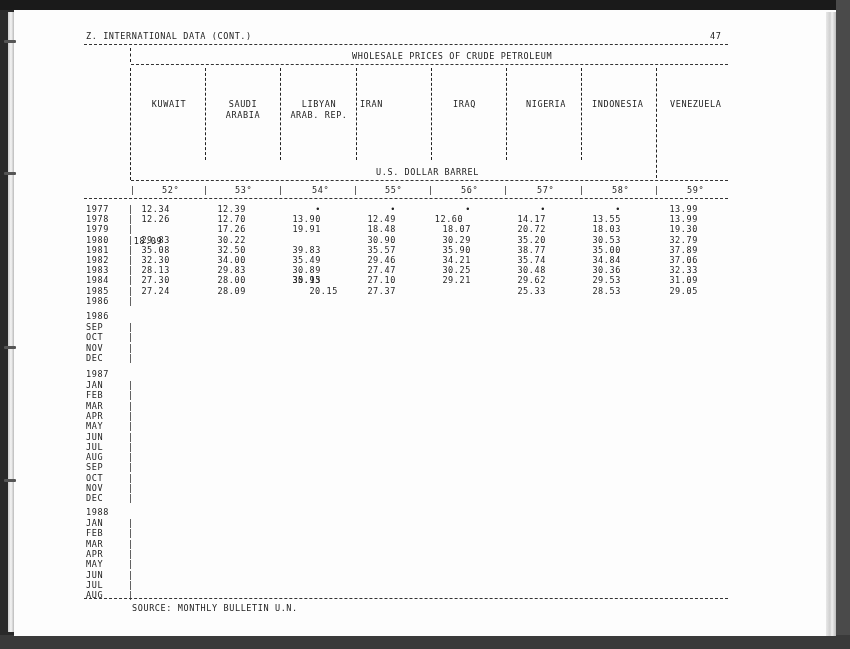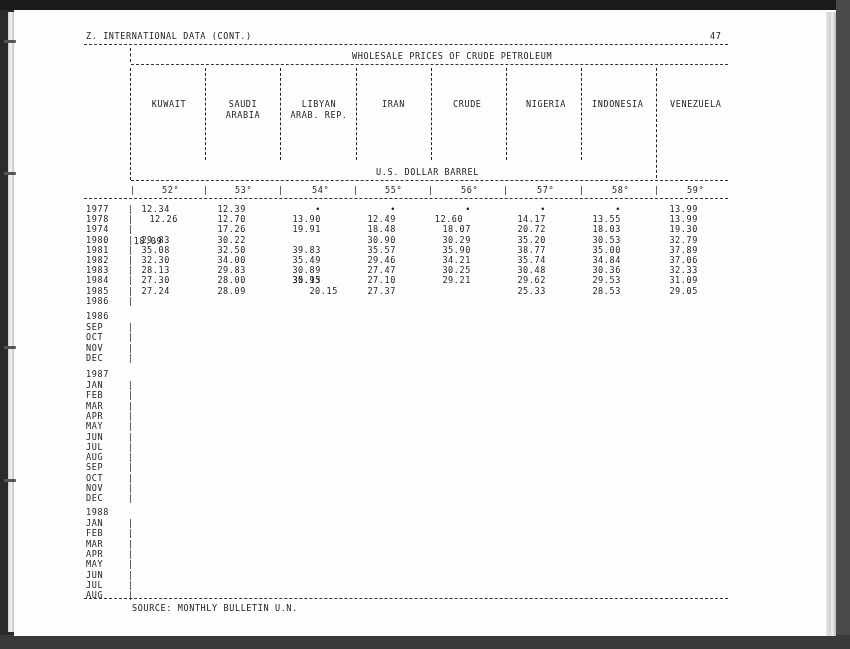--- a/index.html
+++ b/index.html
@@ -62,22 +62,22 @@
   <div class="vbar" style="left:431px;top:68px;height:92px"></div>
   <div class="vbar" style="left:506px;top:68px;height:92px"></div>
   <div class="vbar" style="left:581px;top:68px;height:92px"></div>
   <div class="vbar" style="left:656px;top:68px;height:110px"></div>
 
   <div class="t hdr" style="left:134px;top:99px;width:70px">KUWAIT</div>
   <div class="t hdr" style="left:208px;top:99px;width:70px">SAUDI</div>
   <div class="t hdr" style="left:208px;top:110px;width:70px">ARABIA</div>
   <div class="t hdr" style="left:283px;top:99px;width:72px">LIBYAN</div>
   <div class="t hdr" style="left:283px;top:110px;width:72px">ARAB. REP.</div>
-  <div class="t" style="left:382px;top:99px">IRAN</div>
-  <div class="t" style="left:453px;top:99px">CRUDE</div>
+  <div class="t" style="left:360px;top:99px">IRAN</div>
+  <div class="t" style="left:453px;top:99px">IRAQ</div>
   <div class="t" style="left:526px;top:99px">NIGERIA</div>
   <div class="t" style="left:592px;top:99px">INDONESIA</div>
   <div class="t" style="left:670px;top:99px">VENEZUELA</div>
 
   <div class="t" style="left:376px;top:167px">U.S. DOLLAR BARREL</div>
   <div class="dash" style="left:131px;top:180px;width:597px"></div>
 
   <div class="t" style="left:130px;top:185px">|</div>
   <div class="t" style="left:162px;top:185px">52°</div>
   <div class="t" style="left:203px;top:185px">|</div>
@@ -102,29 +102,29 @@
       <div class="t num" style="left: 126px; top: 204px;">12.34</div>
       <div class="t num" style="left: 202px; top: 204px;">12.39</div>
       <div class="t num" style="left: 277px; top: 204px;">•</div>
       <div class="t num" style="left: 352px; top: 204px;">•</div>
       <div class="t num" style="left: 427px; top: 204px;">•</div>
       <div class="t num" style="left: 502px; top: 204px;">•</div>
       <div class="t num" style="left: 577px; top: 204px;">•</div>
       <div class="t num" style="left: 654px; top: 204px;">13.99</div>
       <div class="t" style="left: 86px; top: 214.2px;">1978</div>
       <div class="t" style="left: 128px; top: 214.2px;">|</div>
-      <div class="t num" style="left: 134px; top: 214.2px;">12.26</div>
+      <div class="t num" style="left: 126px; top: 214.2px;">12.26</div>
       <div class="t num" style="left: 202px; top: 214.2px;">12.70</div>
       <div class="t num" style="left: 277px; top: 214.2px;">13.90</div>
       <div class="t num" style="left: 352px; top: 214.2px;">12.49</div>
       <div class="t num" style="left: 427px; top: 214.2px; text-align: center;">12.60</div>
       <div class="t num" style="left: 502px; top: 214.2px;">14.17</div>
       <div class="t num" style="left: 577px; top: 214.2px;">13.55</div>
       <div class="t num" style="left: 654px; top: 214.2px;">13.99</div>
-      <div class="t" style="left: 86px; top: 224.4px;">1974</div>
+      <div class="t" style="left: 86px; top: 224.4px;">1979</div>
       <div class="t" style="left: 128px; top: 224.4px;">|</div>
       <div class="t num" style="left: 126px; top: 236px; text-align: center;">18.09</div>
       <div class="t num" style="left: 202px; top: 224.4px;">17.26</div>
       <div class="t num" style="left: 277px; top: 224.4px;">19.91</div>
       <div class="t num" style="left: 352px; top: 224.4px;">18.48</div>
       <div class="t num" style="left: 427px; top: 224.4px;">18.07</div>
       <div class="t num" style="left: 502px; top: 224.4px;">20.72</div>
       <div class="t num" style="left: 577px; top: 224.4px;">18.03</div>
       <div class="t num" style="left: 654px; top: 224.4px;">19.30</div>
       <div class="t" style="left: 86px; top: 234.6px;">1980</div>

